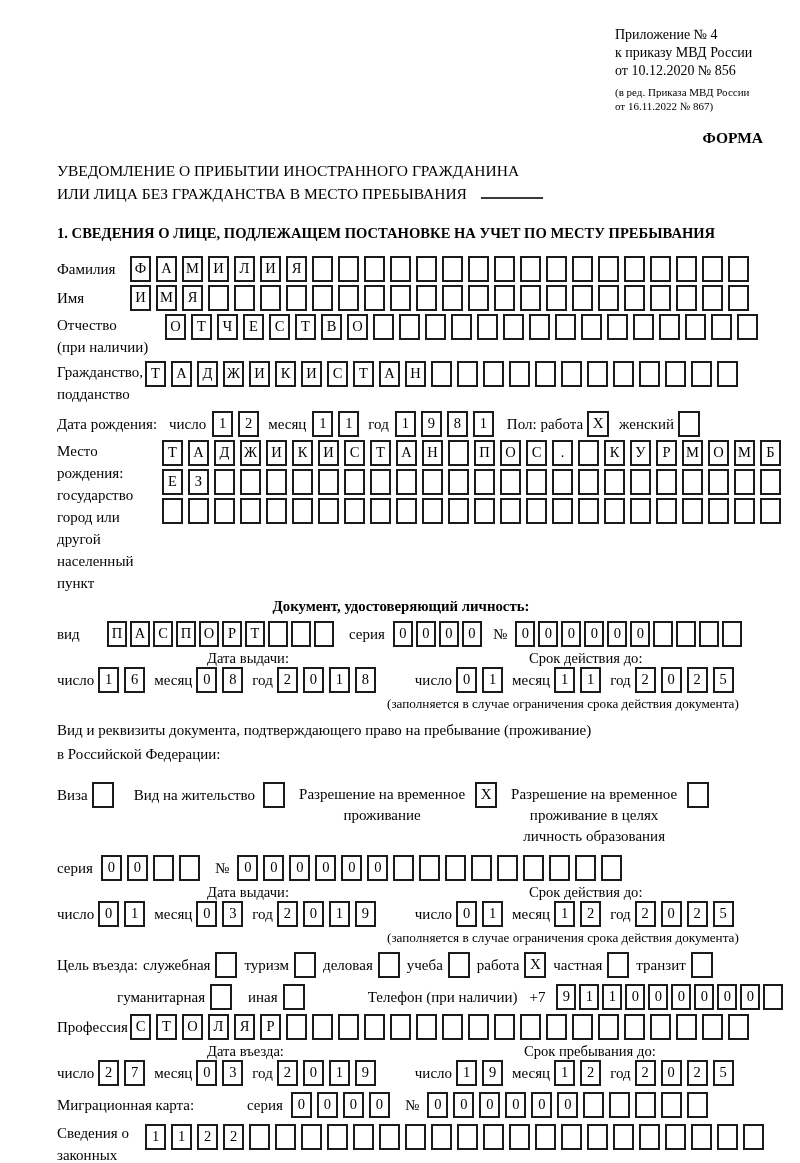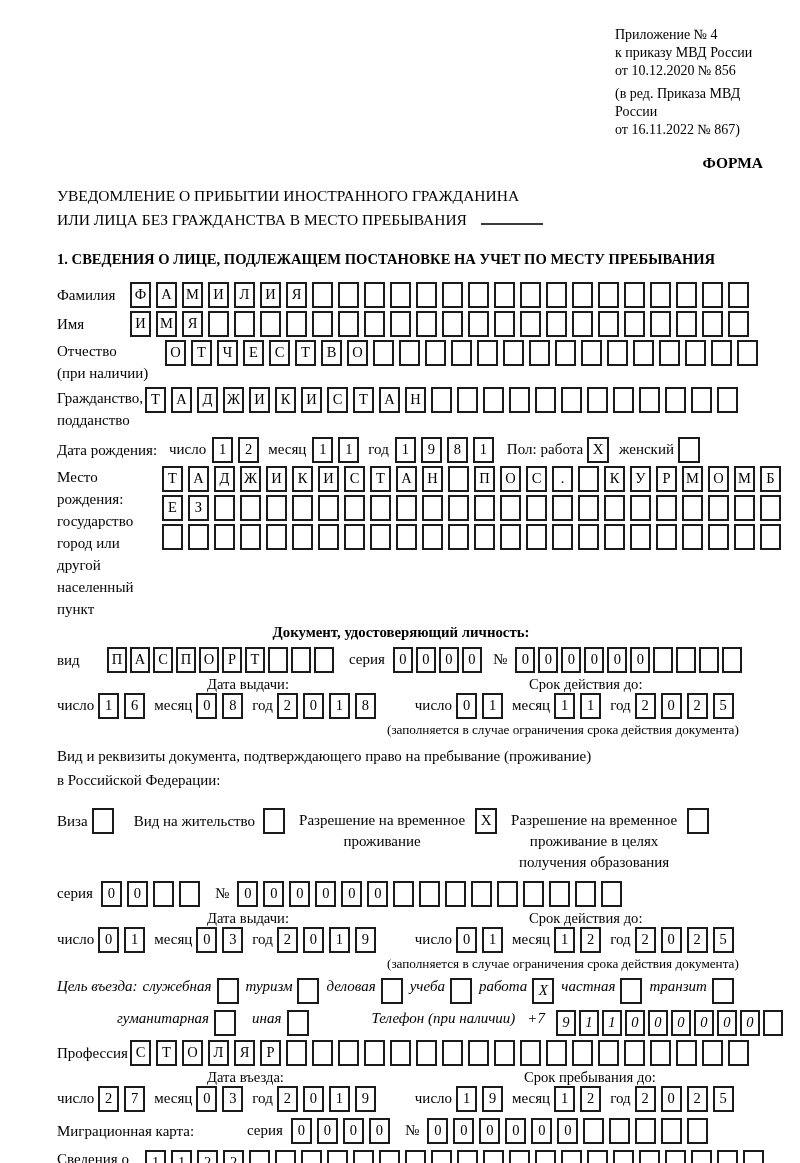--- a/index.html
+++ b/index.html
@@ -1,21 +1,21 @@
 <!DOCTYPE html>
 <html><head>
 <meta charset="utf-8">
 <style>
   * { margin:0; padding:0; box-sizing:border-box; }
   html,body { background:#fff; }
   body { width:800px; color:#000; font-family:"Liberation Serif","DejaVu Serif",serif; font-size:15px; }
   .page { width:800px; min-height:1163px; padding:26px 25px 20px 57px; background:#fff; }
 
   .hdr { margin-left:558px; line-height:1.28; font-size:14px; }
-  .hdr-line.small { font-size:14px; }
+  .hdr-line.small { font-size:11px; }
   .gap-top { margin-top:5px; }
   .forma { text-align:right; padding-right:12px; font-weight:bold; font-size:15.5px; margin-top:16px; }
   .title { text-align:left; font-weight:normal; font-size:15.5px; margin-top:12px; line-height:1.5; }
   .uline { display:inline-block; width:62px; height:14px; border-bottom:2px solid #3a3a3a; margin-left:14px; }
   .sect { font-weight:bold; font-size:14.6px; margin-top:20px; margin-bottom:14px; }
 
   .frow { display:flex; align-items:center; margin-bottom:3px; }
   .frow.top { align-items:flex-start; }
   .lbl { flex:none; line-height:22px; }
   .w73{width:73px;} .w88{width:88px;} .w105{width:105px;} .w108{width:108px;} .w150{width:150px;}
@@ -34,21 +34,21 @@
   .dg { display:flex; align-items:center; }
   .dg .dlbl { margin-right:4px; }
   .dg .dlbl + .cells { margin-right:4px; }
   .g2 { margin-left:30px; }
   .note { font-size:13.2px; margin:1px 0 6px 330px; }
   .intro { line-height:24px; margin-top:6px; }
   .optrow { display:flex; align-items:flex-start; margin-top:16px; margin-bottom:8px; }
   .optrow .olbl { line-height:26px; }
   .optlines { text-align:center; line-height:21px; padding-top:2px; }
   .mr4{margin-right:4px;} .mr8{margin-right:8px;} .mr12{margin-right:12px;} .mr14{margin-right:14px;} .mr10{margin-right:10px;}
-  .purps { display:flex; margin-top:6px; margin-bottom:4px; flex-wrap:nowrap;font-style:italic; }
+  .purps { display:flex; align-items:center; margin-top:6px; margin-bottom:4px; flex-wrap:nowrap; }
   .purps .plbl { margin-right:5px; white-space:nowrap; }
   .purps .cbox { margin-right:7px; }
   .indent60 { margin-left:60px; }
   .phone-cells { margin-left:6px; }
 </style>
 </head>
 <body>
 
 <div class="page">
 
@@ -401,21 +401,21 @@
     <span class="olbl mr8" style="margin-left:8px;">Вид на жительство</span>
     <span class="cbox mr14"></span>
     <span class="optlines mr10">
       <span>Разрешение на временное</span><br>
       <span>проживание</span>
     </span>
     <span class="cbox mr14">X</span>
     <span class="optlines mr10">
       <span>Разрешение на временное</span><br>
       <span>проживание в целях</span><br>
-      <span>получения образования</span>
+      <span>личность образования</span>
     </span>
     <span class="cbox"></span>
   </div>
 
   <div class="frow">
     <span class="mr8">серия</span>
     <span class="cells mr10">
         <span class="cell">0</span>
         <span class="cell">0</span>
         <span class="cell"></span>

